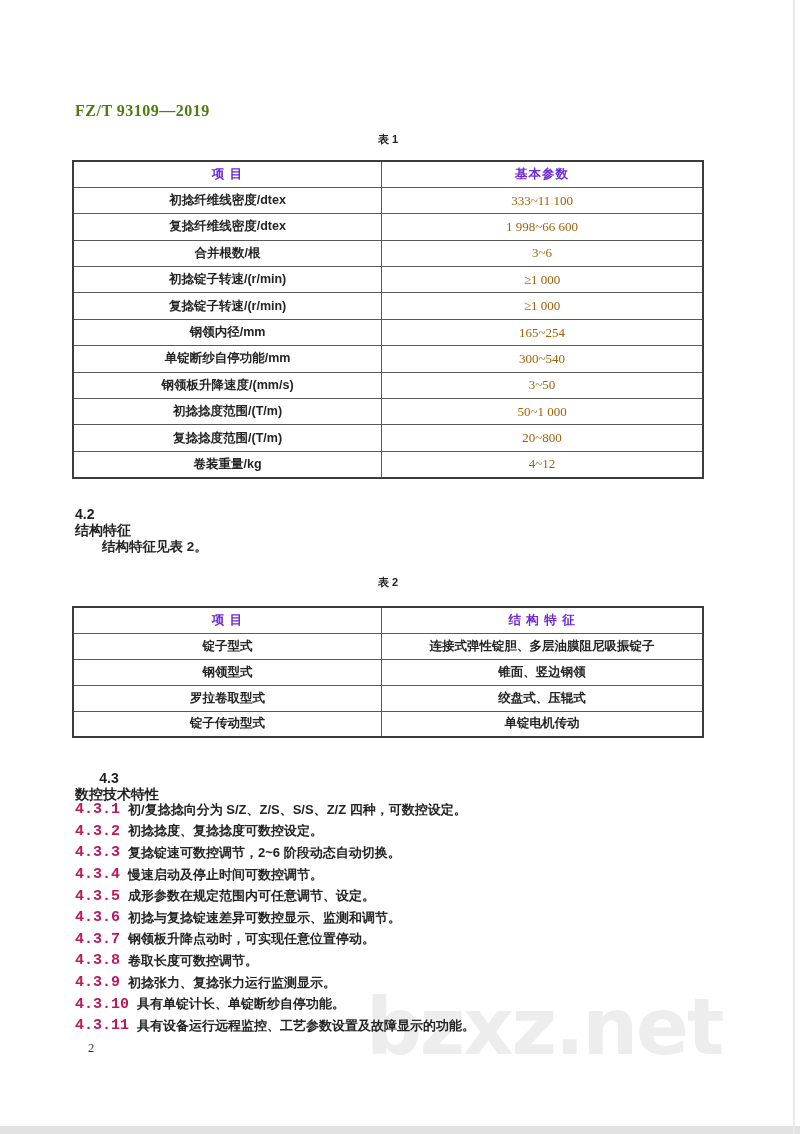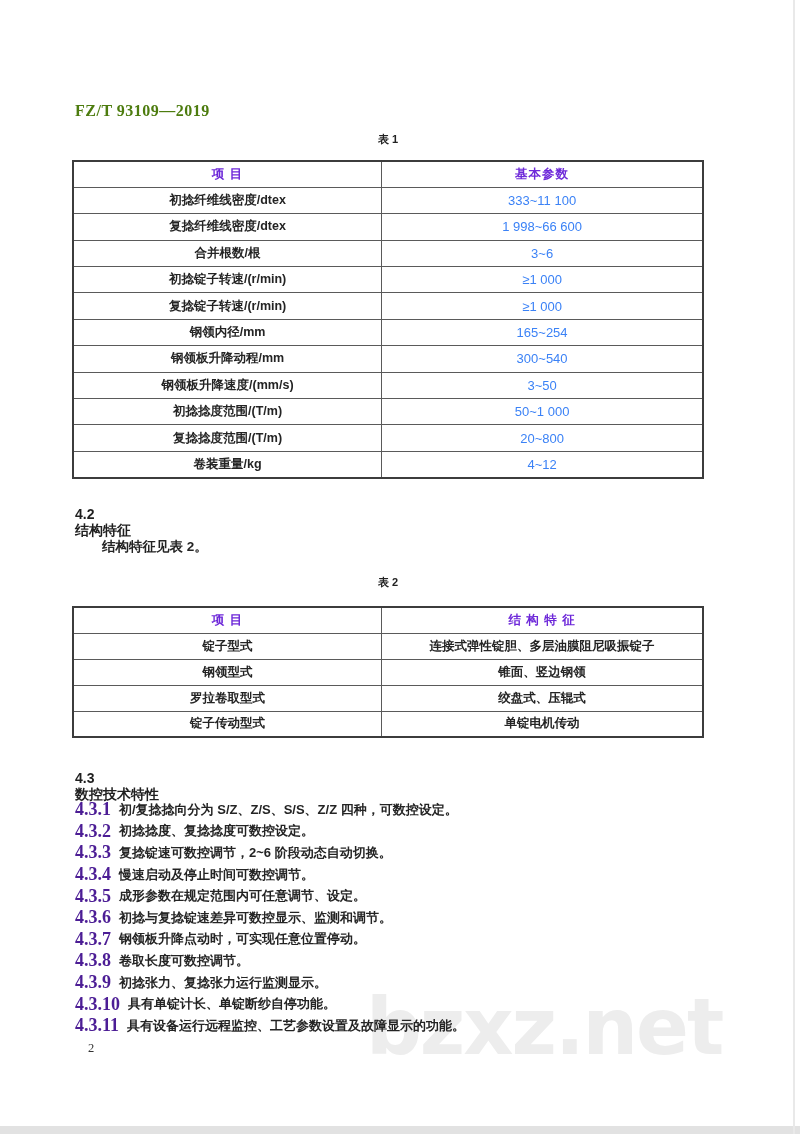--- a/index.html
+++ b/index.html
@@ -43,38 +43,38 @@
     font-size:12.5px; font-weight:700; letter-spacing:1px; color:#6d28d9;
   }
   .t1 th, .t1 td { height:26.4px; }
   .t2 th, .t2 td { height:26px; }
   .std-table col.c1 { width:49%; }
   .std-table col.c2 { width:51%; }
   .t1 tbody td:first-child, .t2 tbody td {
     font-size:12.5px; font-weight:600; color:#242424;
   }
   .t1 tbody td:nth-child(2) {
-    font-family:Liberation Sans, sans-serif; font-size:13px; font-weight:400; color:#3b82f6;
+    font-family:Liberation Serif, serif; font-size:13px; font-weight:400; color:#a16207;
   }
   .sec-heading {
     position:absolute; left:75px;
     font-size:14px; font-weight:700; color:#1f1f1f; display:flex;flex-direction:column;
   }
   .sec-heading .sec-num { margin-right:16px; font-family:"Liberation Sans", sans-serif; }
   .h42 { top:506px; }
-  .h43 { top:770px; }
+  .h43 { top:770px;text-align:center; }
   .body-line {
     position:absolute; left:102px; top:538px;
     font-size:13.5px; font-weight:600; color:#242424;
   }
   .clauses { position:absolute; left:75px; top:799px; width:660px; }
   .clause { display:flex; align-items:center; height:21.6px; }
   .clause-num {
-    font-size:18px; font-weight:700; color:#4c1d95; margin-right:8px;
-    font-family:Liberation Serif, serif; flex:0 0 auto;
+    font-size:15px; font-weight:700; color:#be185d; margin-right:8px;
+    font-family:Liberation Mono, monospace; flex:0 0 auto;
   }
   .clause-text { font-size:13px; font-weight:600; color:#242424; white-space:nowrap; }
   .page-number {
     position:absolute; left:88px; top:1041px;
     font-family:"Liberation Serif", serif; font-size:12.5px; color:#333;
   }
   .scan-strip-bottom {
     position:absolute; left:0; top:1126px; width:800px; height:8px;
     background:#e2e2e2; z-index:2;
   }
@@ -125,21 +125,21 @@
           </tr>
           <tr>
             <td>复捻锭子转速/(r/min)</td>
             <td>≥1 000</td>
           </tr>
           <tr>
             <td>钢领内径/mm</td>
             <td>165~254</td>
           </tr>
           <tr>
-            <td>钢领板升降动程/mm</td>
+            <td>单锭断纱自停功能/mm</td>
             <td>300~540</td>
           </tr>
           <tr>
             <td>钢领板升降速度/(mm/s)</td>
             <td>3~50</td>
           </tr>
           <tr>
             <td>初捻捻度范围/(T/m)</td>
             <td>50~1 000</td>
           </tr>

